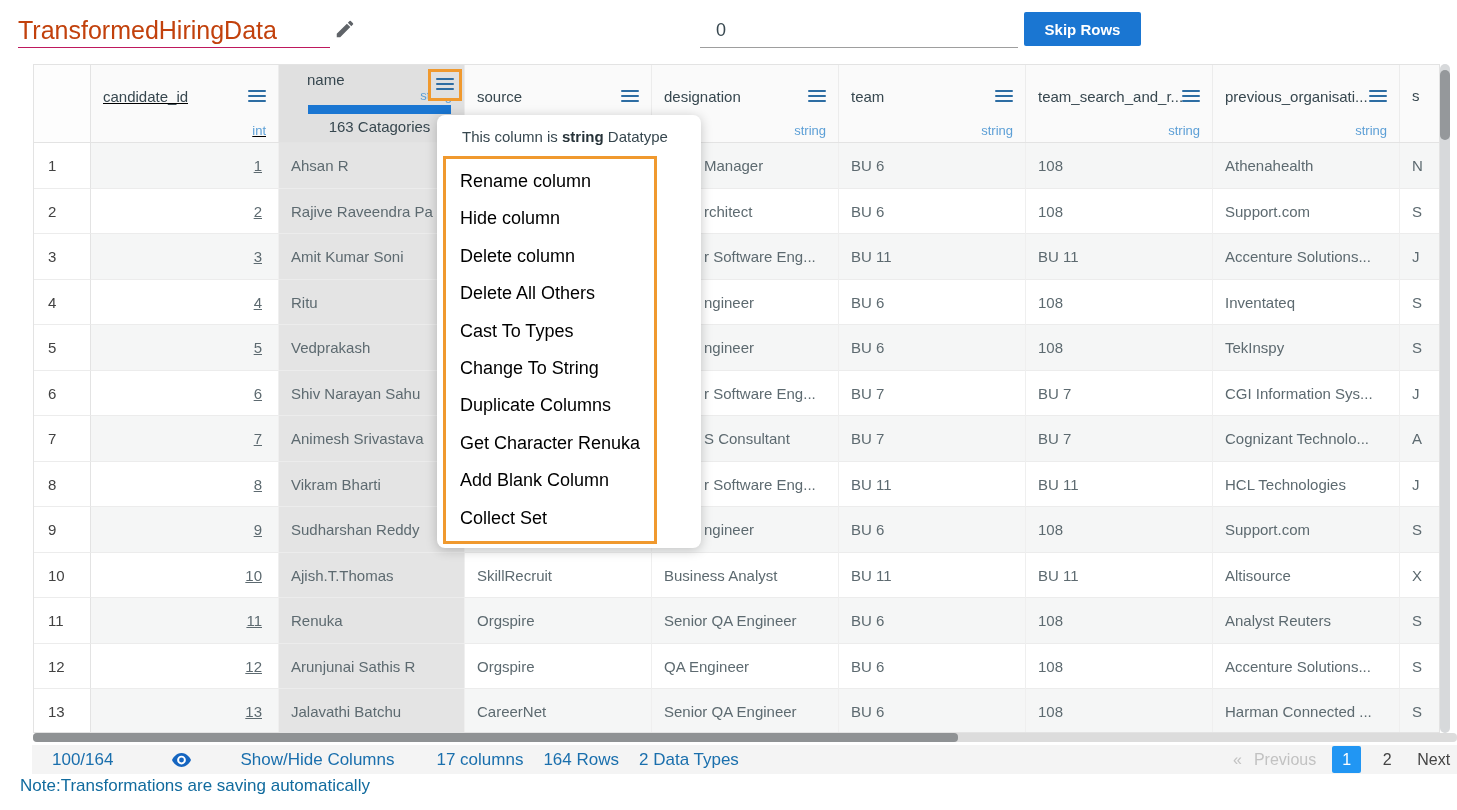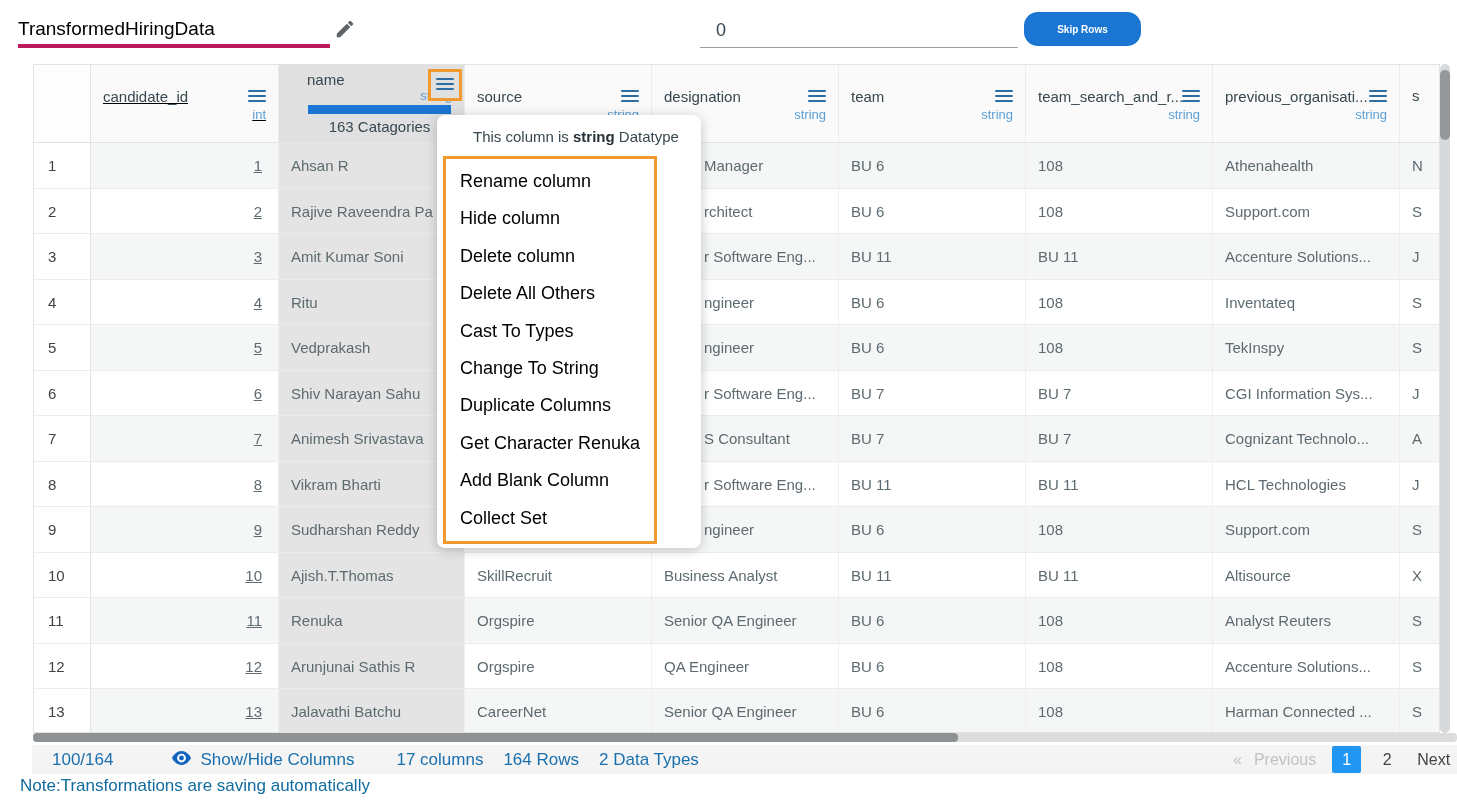--- a/index.html
+++ b/index.html
@@ -2,39 +2,39 @@
 <html><head>
 <meta charset="utf-8">
 <style>
   * { box-sizing: border-box; margin: 0; padding: 0; }
   html,body { width:1457px; height:810px; overflow:hidden; background:#fff;
     font-family:"Liberation Sans", sans-serif; }
 
   
   #topbar { position:absolute; left:0; top:0; width:1457px; height:60px; background:#fff; }
   #dsname { position:absolute; left:18px; top:14px; width:312px; height:34px;
-    border:none; border-bottom:4px solid #be185d; outline:none;
-    font-family:"Liberation Sans",sans-serif; font-size:19px; color:#000000; background:transparent; }
+    border:none; border-bottom:1px solid #be185d; outline:none;
+    font-family:"Liberation Sans",sans-serif; font-size:25px; color:#c2410c; background:transparent; }
   #pencil { position:absolute; left:334px; top:18px; width:22px; height:22px; cursor:pointer; }
   #skipinput { position:absolute; left:700px; top:14px; width:318px; height:34px;
     border:none; border-bottom:1px solid #9e9e9e; outline:none; padding-left:16px;
     font-family:"Liberation Sans",sans-serif; font-size:18px; color:#37474f; background:transparent; }
   #skipbtn { position:absolute; left:1024px; top:12px; width:117px; height:34px;
-    background:#1a76d2; color:#fff; border:none; border-radius:14px;
-    font-family:"Liberation Sans",sans-serif; font-size:10px; font-weight:bold; cursor:pointer; }
+    background:#1a76d2; color:#fff; border:none; border-radius:2px;
+    font-family:"Liberation Sans",sans-serif; font-size:15px; font-weight:bold; cursor:pointer; }
 
   
   #grid { position:absolute; left:33px; top:64px; width:1407px; height:669px;
     border:1px solid #e3e3e3; overflow:hidden; background:#fff; }
   .hrow { display:flex; height:78px; border-bottom:1px solid #e3e3e3; }
   .hcell { flex:none; background:#fafafa; border-right:1px solid #ececec;
     padding:22px 12px 0 12px; position:relative; cursor:pointer; }
   .hcell .htop { display:flex; justify-content:space-between; align-items:center; }
   .hlabel { font-size:15px; color:#37474f; white-space:nowrap; overflow:hidden; }
-  .htype { text-align:right; font-size:13px; color:#5c9fd6; margin-top:2px; }
+  .htype { text-align:right; font-size:13px; color:#5c9fd6; margin-top:18px; }
   .burger { display:inline-block; cursor:pointer; }
   .burger i { display:block; width:18px; height:2px; background:#2d6da3; margin:3px 0; border-radius:1px; }
   .corner { flex:none; width:57px; background:#fdfdfd; border-right:1px solid #e3e3e3; }
 
   #h-name { background:#e0e0e0; padding-top:6px; }
   #h-name .htype { margin-top:0; }
   #namebar { height:9px; background:#1a76d2; margin:2px 1px 0 1px; }
   #namecats { text-align:center; font-size:15px; color:#37474f; margin-top:4px; }
   #burgerbox { position:absolute; right:2px; top:4px; border:3px solid #f0992e;
     padding:3px 5px 1px 5px; background:#e0e0e0; }
@@ -66,31 +66,31 @@
   #vthumb { position:absolute; left:0; top:6px; width:10px; height:70px;
     background:#95989b; border-radius:5px; }
   #htrack { position:absolute; left:33px; top:733px; width:1424px; height:9px;
     background:#dcdcdc; border-radius:4px; cursor:pointer; }
   #hthumb { position:absolute; left:0; top:0; width:925px; height:9px;
     background:#8f9294; border-radius:4px; }
 
   
   #colmenu { position:absolute; left:437px; top:115px; width:264px; height:433px;
     background:#fff; border-radius:8px; box-shadow:0 2px 12px rgba(0,0,0,0.22); z-index:50; }
-  #menutip { height:54px; line-height:44px; padding-left:36px; font-size:15px; color:#37474f; white-space:nowrap; }
+  #menutip { height:54px; line-height:44px; padding-left:25px; font-size:15px; color:#37474f; white-space:nowrap; }
   #menutip b { font-weight:bold; color:#263238; }
   #menulist { position:absolute; left:6px; top:41px; width:214px;
     border:3px solid #f0992e; padding:4px 0 4px 14px; list-style:none; background:#fff; }
   #menulist li { line-height:37.4px; font-size:18px; color:#000000; cursor:pointer; white-space:nowrap; }
 
   
   #footer { position:absolute; left:0; top:745px; width:1457px; height:29px;
     background:#f4f4f4; display:flex; align-items:center; font-size:17px; color:#1a6fad;margin-left:32px; }
   #progress { margin-left:20px; }
-  #showhide { margin-left:58px; display:flex; align-items:flex-start; cursor:pointer; }
+  #showhide { margin-left:58px; display:flex; align-items:center; cursor:pointer;gap:40px; }
   #showhide svg { margin-right:8px; }
   #stats { margin-left:42px; display:flex; gap:20px; }
   #pager { margin-left:auto; margin-right:16px; display:flex; align-items:center; font-size:16px; color:#444; }
   #pg-prev-arrow, #pg-prev { color:#c2c2c2; cursor:default; }
   #pg-prev { margin-left:12px; }
   #pg-1 { margin-left:16px; width:29px; height:27px; background:#2196f3; color:#fff;
     text-align:center; line-height:27px; border-radius:2px; cursor:pointer; }
   #pg-2 { margin-left:16px; width:20px; text-align:center; cursor:pointer; }
   #pg-next { margin-left:20px; cursor:pointer; }
   #pg-next-arrow { margin-left:14px; cursor:pointer; }

